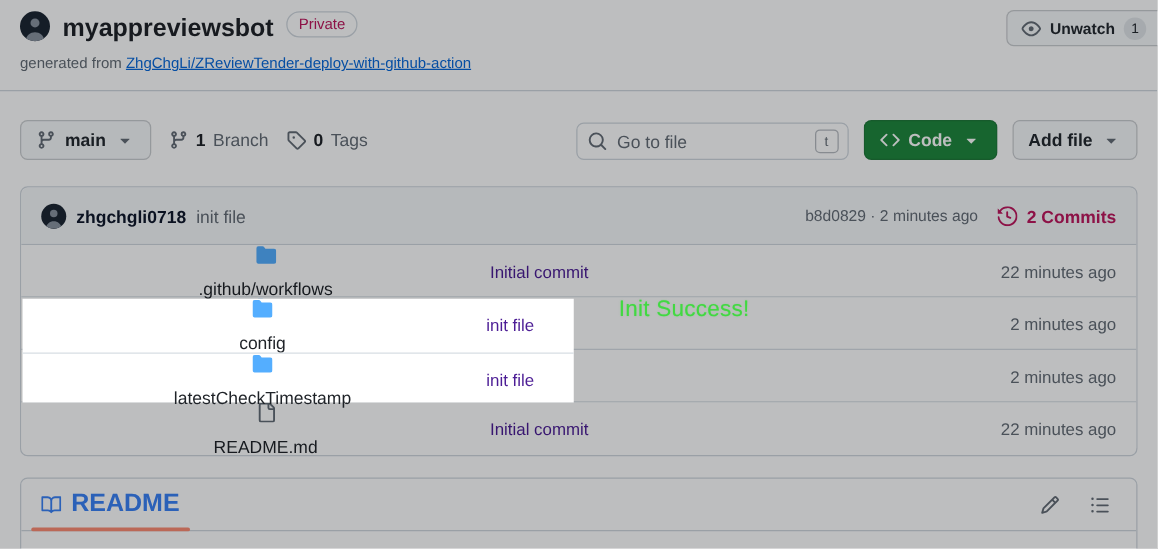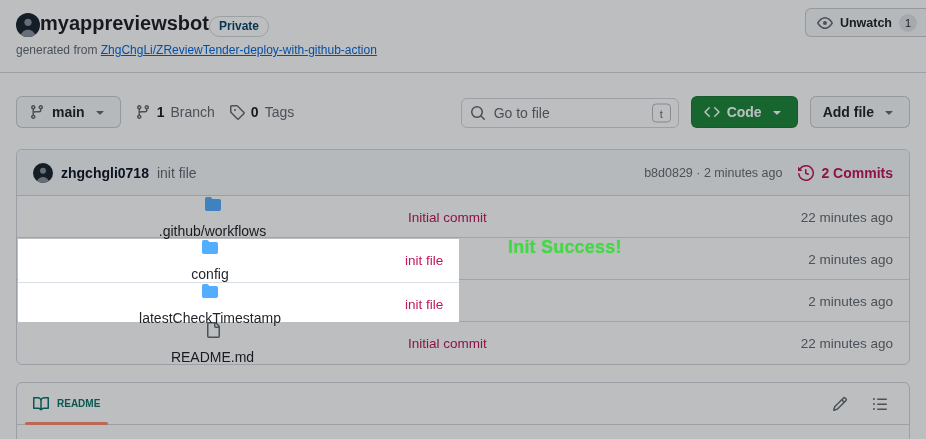--- a/index.html
+++ b/index.html
@@ -9,27 +9,27 @@
     position: relative;
     overflow: hidden;
     background: #ffffff;
     font-family: "Liberation Sans", "DejaVu Sans", sans-serif;
     color: #1f2328;
   }
   svg { display: block; flex: none; }
 
   
   .repo-header { padding: 9px 16px 15px; border-bottom: 1px solid #d0d7de; position: relative; }
-  .title-row { display: flex; align-items: flex-end; height: 28px; }
+  .title-row { display: flex; align-items: flex-start; gap: 10px; height: 28px; }
   .avatar { border-radius: 50%; background: #1d2733; overflow: hidden; display: flex; align-items: flex-end; justify-content: center; }
   .avatar-24 { width: 24px; height: 24px; }
   .avatar-20 { width: 20px; height: 20px; }
   .repo-title { font-size: 20px; font-weight: 700; color: #1f2328; line-height: 28px; }
   .visibility-badge {
-    font-size: 12px; font-weight: 700; color: #0c4a6e;
+    font-size: 12px; font-weight: 400; color: #be185d;
     border: 1px solid #d0d7de; border-radius: 2em; padding: 1px 9px; line-height: 17px;
   }
   .unwatch-btn {
     position: absolute; right: -26px; top: 8px; height: 29px;
     display: inline-flex; align-items: center; gap: 7px; padding: 0 11px;
     background: #f6f8fa; border: 1px solid rgba(31,35,40,0.2); border-radius: 6px;
     font-size: 12.5px; font-weight: 600; color: #24292f; cursor: pointer;
   }
   .unwatch-btn .muted-icon { color: #656d76; }
   .counter {
@@ -79,51 +79,51 @@
   .sha-time { font-size: 12.5px; color: #656d76; cursor: pointer; }
   .commits-link { display: inline-flex; align-items: center; gap: 7px; font-size: 14px; font-weight: 700; color: #be185d; cursor: pointer; }
   .frow {
     height: 42px; display: grid; grid-template-columns: 359px 1fr auto; align-items: center;
     padding: 0 16px; border-bottom: 1px solid #d8dee4; font-size: 14px; background: #fff;
   }
   .frow:last-child { border-bottom: none; border-radius: 0 0 6px 6px; }
   .fname { display: flex; align-items: center; gap: 11px; color: #1f2328; cursor: pointer; flex-direction: column; }
   .folder-icon { color: #54aeff; }
   .file-icon { color: #636c76; }
-  .fmsg { color: #be185d; font-size: 13.5px; cursor: pointer; margin-left: 16px; }
+  .fmsg { color: #4c1d95; font-size: 13.5px; cursor: pointer; }
   .ftime { color: #656d76; font-size: 13.5px; text-align: right; cursor: pointer; }
 
   
   .readme-box { margin: 17px 16px 0; border: 1px solid #d0d7de; border-radius: 6px; background: #fff; height: 90px; overflow: hidden; }
   .tab-bar { height: 42px; border-bottom: 1px solid #d0d7de; display: flex; align-items: center; padding: 0 8px; }
   .readme-tab {
     height: 100%; display: flex; align-items: center; gap: 8px; padding: 0 8px;
-    font-size: 10px; font-weight: 600; color: #0f766e; position: relative; cursor: pointer;
+    font-size: 20px; font-weight: 600; color: #3b82f6; position: relative; cursor: pointer;
   }
   .readme-tab::after {
     content: ""; position: absolute; left: 0; right: 0; bottom: -1px; height: 3px;
     background: #fd8c73; border-radius: 3px;
   }
   .tab-actions { margin-left: auto; display: flex; align-items: center; gap: 8px; padding-right: 5px; }
   .icon-btn { width: 32px; height: 32px; display: flex; align-items: center; justify-content: center; color: #656d76; cursor: pointer; background: transparent; border: none; }
 
   
   .dim-overlay { position: absolute; inset: 0; background: rgba(1,4,9,0.26); z-index: 40; pointer-events: none; }
   .hl-box {
     position: absolute; left: 18px; top: 239px; width: 441px; height: 83px;
     background: #ffffff; z-index: 50; display: flex; flex-direction: column;
   }
   .hl-row {
     flex: 1; display: grid; grid-template-columns: 358px 1fr; align-items: center;
     padding-left: 13px; font-size: 14px;
   }
   .hl-row + .hl-row { border-top: 1px solid #d8dee4; }
   .success-text {
-    position: absolute; left: 508px; top: 237px; z-index: 60;
-    font-size: 18px; font-weight: 700; letter-spacing: 0.2px; color: #41d941;
+    position: absolute; left: 495px; top: 237px; z-index: 60;
+    font-size: 18px; font-weight: 400; letter-spacing: 0.2px; color: #41d941;
     text-shadow: 0 0 1px rgba(65,217,65,0.55);
   }
 </style>
 </head>
 <body>
 
 <div class="repo-header">
   <div class="title-row">
     <span class="avatar avatar-24">
       <svg width="24" height="24" viewBox="0 0 16 16">

